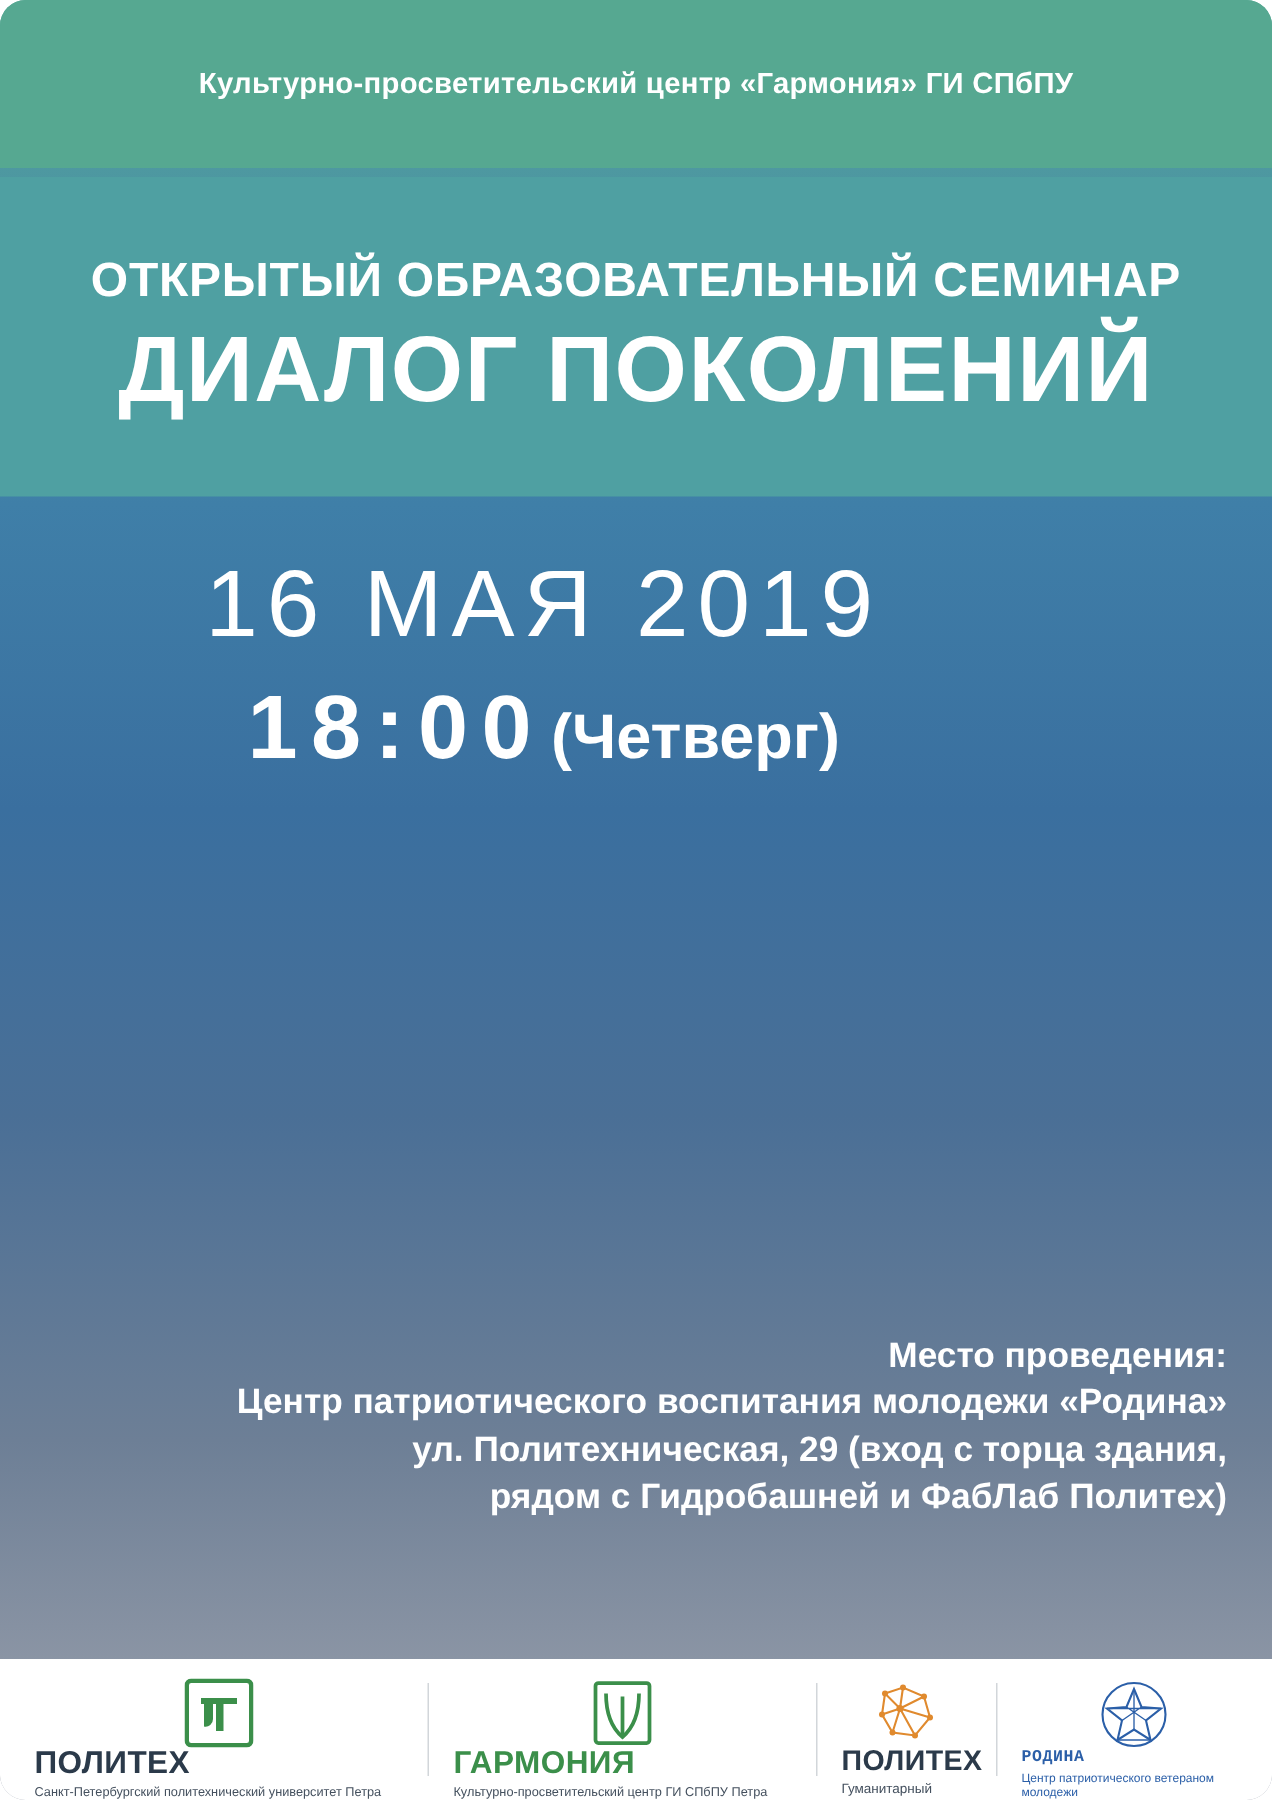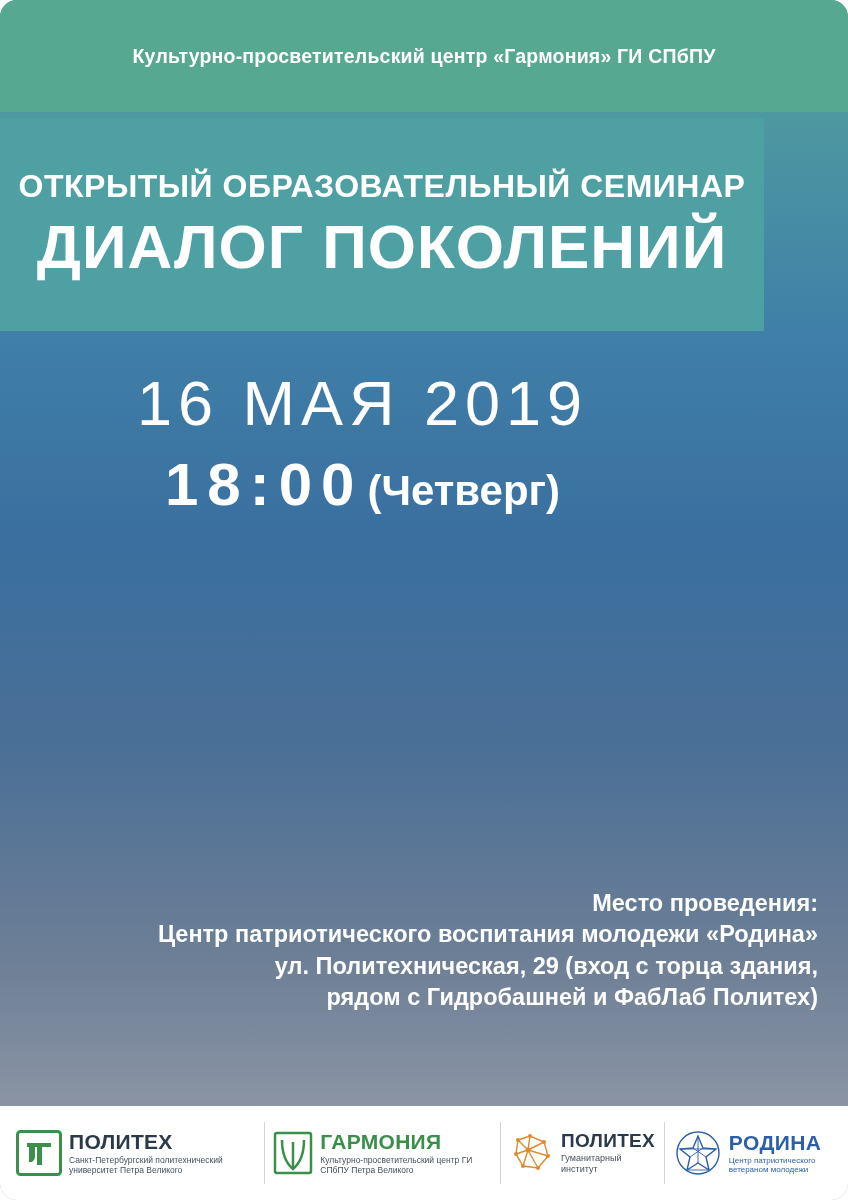--- a/index.html
+++ b/index.html
@@ -26,21 +26,21 @@
   .band-top .txt {
     color: #ffffff;
     font-size: 19.5px;
     font-weight: bold;
     letter-spacing: 0.2px;
     text-align: center;
   }
 
   
   .band-title {
-    position: absolute; left: 0; top: 118px; width: 764px; height: 213px;
+    position: absolute; left: 0; top: 118px; width: 848px; height: 213px;
     background: #4fa0a2;
     display: flex; flex-direction: column; align-items: center; justify-content: center;
   }
   .band-title .sub {
     color: #ffffff;
     font-size: 32px;
     font-weight: bold;
     letter-spacing: 0.5px;
     white-space: nowrap;
   }
@@ -110,20 +110,21 @@
 
   
   .footer {
     position: absolute; left: 0; bottom: 0; width: 848px; height: 94px;
     background: #ffffff;
     display: flex; align-items: center;
   }
   .logo {
     display: flex; align-items: center; height: 68px;
     padding: 0 9px;
+    flex-direction: column;
   }
   .divider {
     width: 1px; height: 62px; background: #d2d6da;
   }
   .mark { flex: 0 0 auto; display: flex; align-items: center; justify-content: center; }
   .logo-text { margin-left: 7px; }
   .logo-title {
     font-weight: bold; color: #2b3a4a; line-height: 1;
   }
   .logo-sub {
@@ -133,21 +134,21 @@
   
   .l1 .logo-title { font-size: 21px; letter-spacing: 0.3px; }
   .l1 .logo-sub { font-size: 8.5px; }
   
   .l2 .logo-title { font-size: 21px; color: #3b8f4a; letter-spacing: 0.3px; }
   .l2 .logo-sub { font-size: 8.5px; }
   
   .l3 .logo-title { font-size: 19px; letter-spacing: 0.3px; }
   .l3 .logo-sub { font-size: 9px; }
   
-  .l4 .logo-title { font-size: 21px; color: #2b5fa8; letter-spacing: 0.4px; }
+  .l4 .logo-title { font-size: 11px; color: #2b5fa8; letter-spacing: 0.4px; font-family: Liberation Mono, monospace; }
   .l4 .logo-sub { font-size: 8px; color: #2b5fa8; }
 </style>
 </head>
 <body>
 
 <div class="poster">
 
   <div class="band-top">
     <div class="txt">Культурно-просветительский центр «Гармония» ГИ СПбПУ</div>
   </div>

